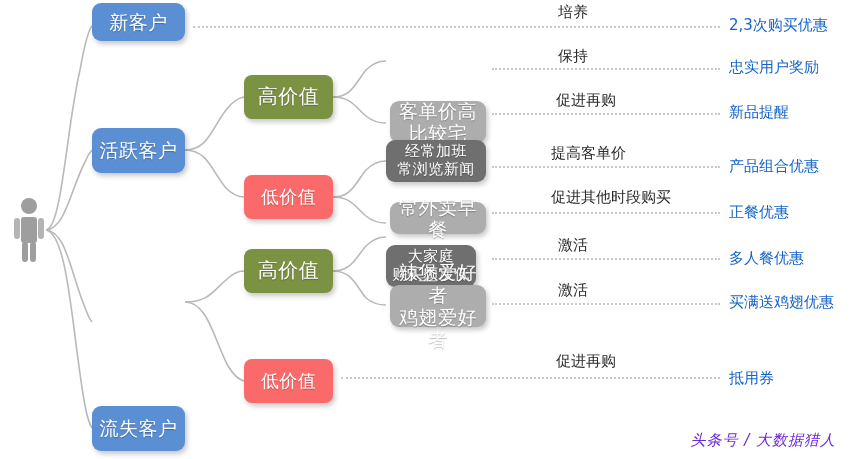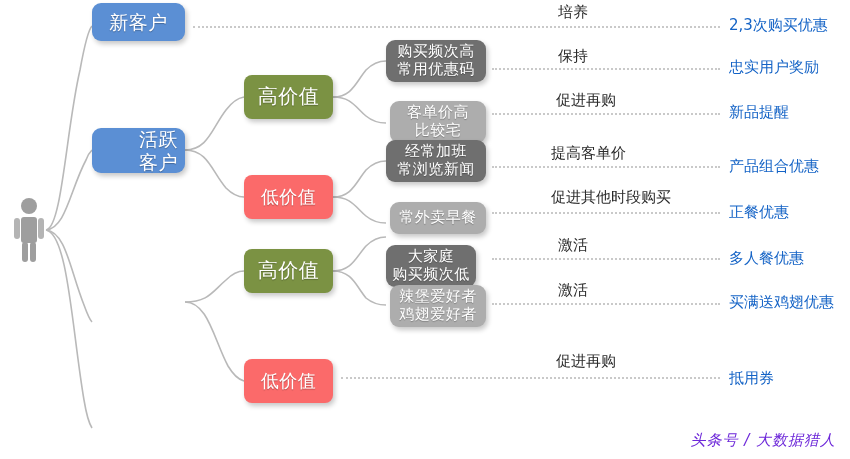--- a/index.html
+++ b/index.html
@@ -19,21 +19,21 @@
     line-height:1.18;
     text-shadow:0 1px 1px rgba(0,0,0,.28);
     box-shadow:2px 3px 5px rgba(0,0,0,.22);
     white-space:pre-line;
     letter-spacing:.5px;
   }
   .n-blue{background:#5b8fd4;font-size:19px;}
   .n-green{background:#7b9243;font-size:20px;border-radius:8px;}
   .n-red{background:#fb6a6a;font-size:18px;border-radius:8px;}
   .n-gray-dark{background:#6f6f6f;font-size:15px;border-radius:9px;}
-  .n-gray-light{background:#adadad;font-size:15px;border-radius:9px;}
+  .n-gray-light{background:#adadad;font-size:19px;border-radius:9px;}
 
   .action{
     position:absolute;color:#2b2b2b;font-size:15px;white-space:nowrap;
   }
   .offer{
     position:absolute;color:#1463c6;font-size:15px;white-space:nowrap;
     font-weight:500;
   }
   .dotline{
     position:absolute;height:0;border-top:2px dotted #c9c9c9;
@@ -79,34 +79,33 @@
     <circle cx="17" cy="9" r="8" fill="#9e9e9e"></circle>
     <rect x="9" y="20" width="16" height="26" rx="3" fill="#9e9e9e"></rect>
     <rect x="2" y="21" width="6" height="21" rx="3" fill="#b4b4b4"></rect>
     <rect x="26" y="21" width="6" height="21" rx="3" fill="#b4b4b4"></rect>
     <rect x="10" y="45" width="6" height="20" rx="3" fill="#9e9e9e"></rect>
     <rect x="18" y="45" width="6" height="20" rx="3" fill="#9e9e9e"></rect>
   </svg>
 
   <div class="node n-blue" style="left:92px;top:3px;width:93px;height:38px;">新客户</div>
 
-  <div class="node n-blue" style="left:92px;top:128px;width:93px;height:45px;padding-left:40px;">活跃客户</div>
+  <div class="node n-blue" style="left:92px;top:128px;width:93px;height:45px;">活跃客户</div>
 
 
+  <div class="node n-blue" style="left:92px;top:406px;width:93px;height:45px;">流失客户</div>
 
   <div class="node n-green" style="left:244px;top:75px;width:89px;height:44px;">高价值</div>
 
   <div class="node n-red" style="left:244px;top:175px;width:89px;height:44px;">低价值</div>
 
   <div class="node n-green" style="left:244px;top:249px;width:89px;height:44px;">高价值</div>
 
   <div class="node n-red" style="left:244px;top:359px;width:89px;height:44px;">低价值</div>
 
-  <div class="node n-gray-dark" style="left:386px;top:40px;width:100px;height:42px;">购买频次高
-常用优惠码</div>
 
   <div class="node n-gray-light" style="left:390px;top:101px;width:96px;height:42px;">客单价高
 比较宅</div>
 
   <div class="node n-gray-dark" style="left:386px;top:140px;width:100px;height:42px;">经常加班
 常浏览新闻</div>
 
   <div class="node n-gray-light" style="left:390px;top:202px;width:96px;height:32px;">常外卖早餐</div>
 
   <div class="node n-gray-dark" style="left:386px;top:245px;width:90px;height:42px;">大家庭

